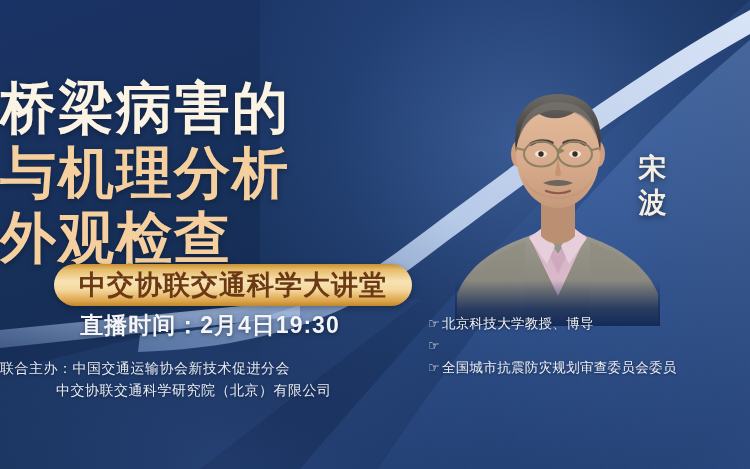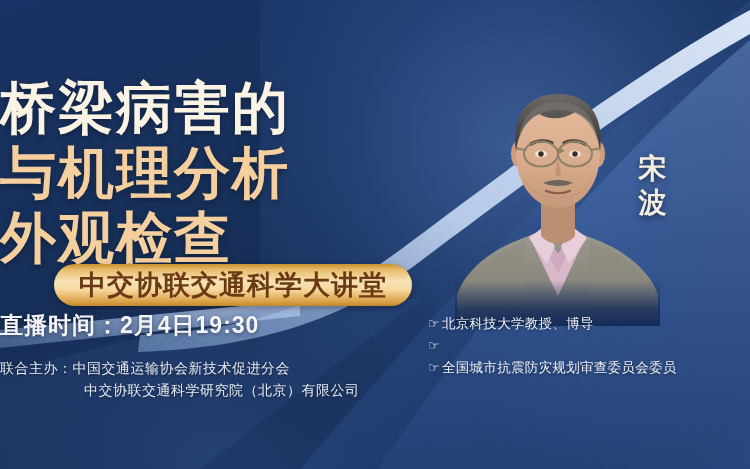--- a/index.html
+++ b/index.html
@@ -57,33 +57,34 @@
     box-shadow:0 2px 6px rgba(0,0,0,.30);
     display:flex;align-items:center;justify-content:center;
   }
   .pill-text{
     font-size:27px;font-weight:bold;letter-spacing:1px;
     color:#6b3a14;white-space:nowrap;
   }
   
   .live-time{
     position:absolute;left:0;top:310px;width:420px;
+    text-align:center;
     font-size:23px;font-weight:bold;color:#f3f5fa;
     letter-spacing:1px;white-space:nowrap;
     text-shadow:0 1px 4px rgba(0,0,0,.45);
   }
   
   .organizers{
     position:absolute;left:0;top:358px;width:440px;
     color:#e7ecf6;font-size:14px;line-height:1.55;
     letter-spacing:.5px;
     text-shadow:0 1px 3px rgba(0,0,0,.4);
   }
   .org-row{display:block;white-space:nowrap;}
-  .org-row.indent{padding-left:84px;}
+  .org-row.indent{padding-left:56px;}
   
   .speaker-name{
     position:absolute;left:628px;top:152px;width:50px;
     text-align:center;
     color:#f4efe2;
     font-size:28px;font-weight:bold;line-height:1.22;
     letter-spacing:1px;
     text-shadow:0 2px 6px rgba(0,0,0,.5);
   }
   .speaker-name span{display:block;}

